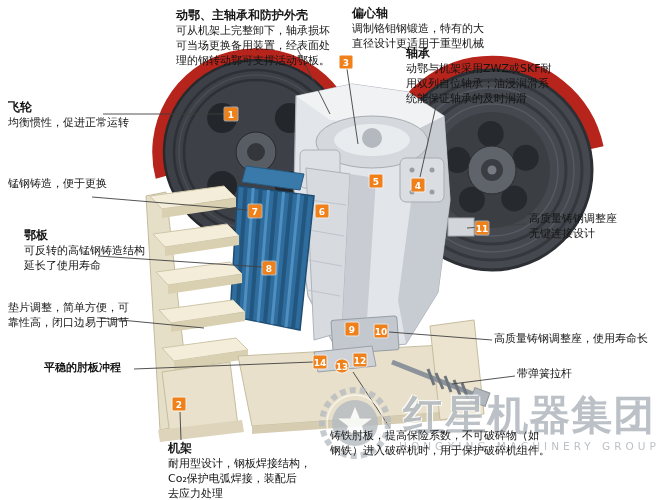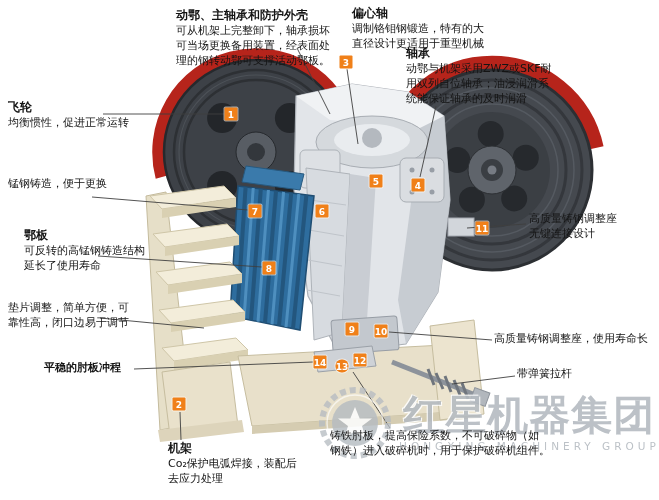--- a/index.html
+++ b/index.html
@@ -224,20 +224,21 @@
     <div>垫片调整，简单方便，可</div>
     <div>靠性高，闭口边易于调节</div>
   </div>
 
   <div class="label lb-toggle-stroke">
     <div>平稳的肘板冲程</div>
   </div>
 
   <div class="label lb-frame">
     <div class="t">机架</div>
+    <div>耐用型设计，钢板焊接结构，</div>
     <div>Co₂保护电弧焊接，装配后</div>
     <div>去应力处理</div>
   </div>
 
   <div class="label lb-cast-toggle">
     <div>铸铁肘板，提高保险系数，不可破碎物（如</div>
     <div>钢铁）进入破碎机时，用于保护破碎机组件。</div>
   </div>
 
   <div class="label lb-wedge">

